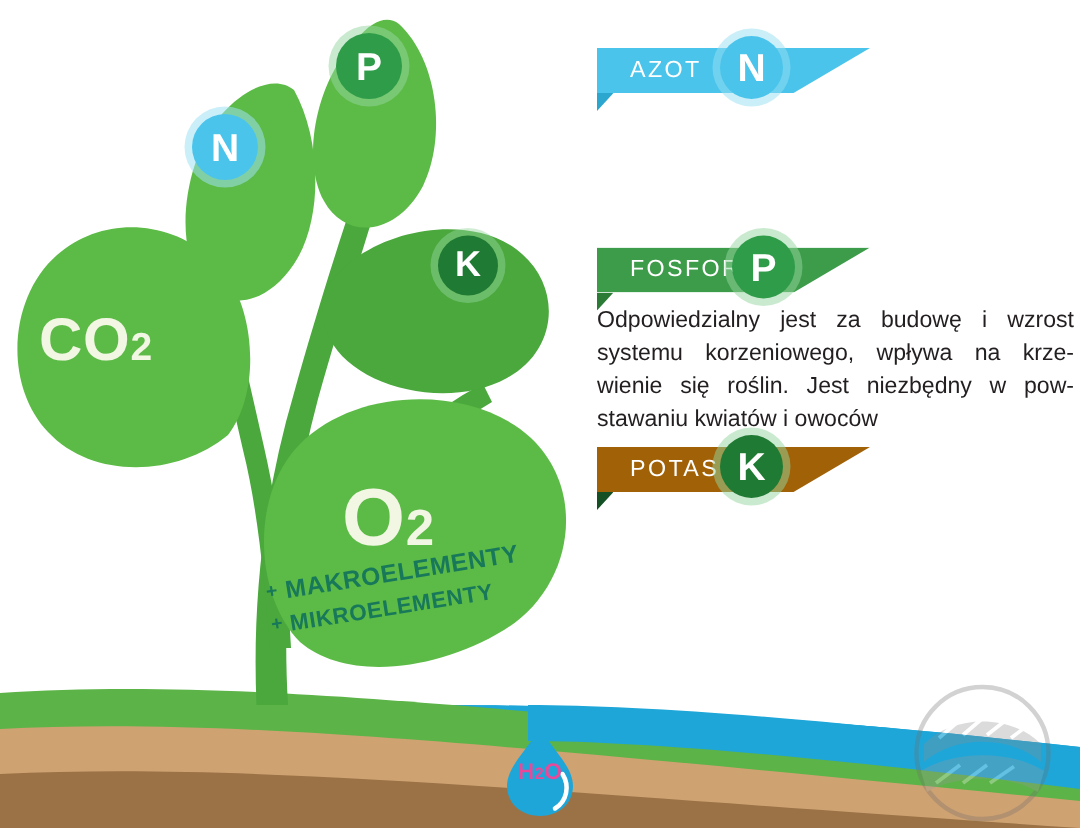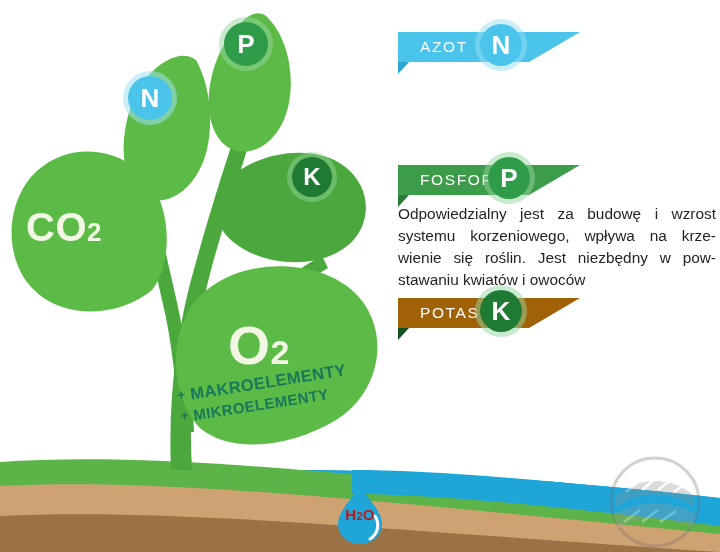--- a/index.html
+++ b/index.html
@@ -106,21 +106,21 @@
     left: 334px;
     top: 484px;
     width: 52px;
     height: 62px;
   }
   #droplet-text {
     position: absolute;
     left: 0; top: 22px;
     width: 52px;
     text-align: center;
-    color: #b91c1c;
+    color: #ec4899;
     font-weight: bold;
     font-size: 15px;
     letter-spacing: .3px;
     pointer-events: none;
   }
   #droplet-text .sub { font-size: 11px; }
 
   
   #watermark {
     position: absolute;

